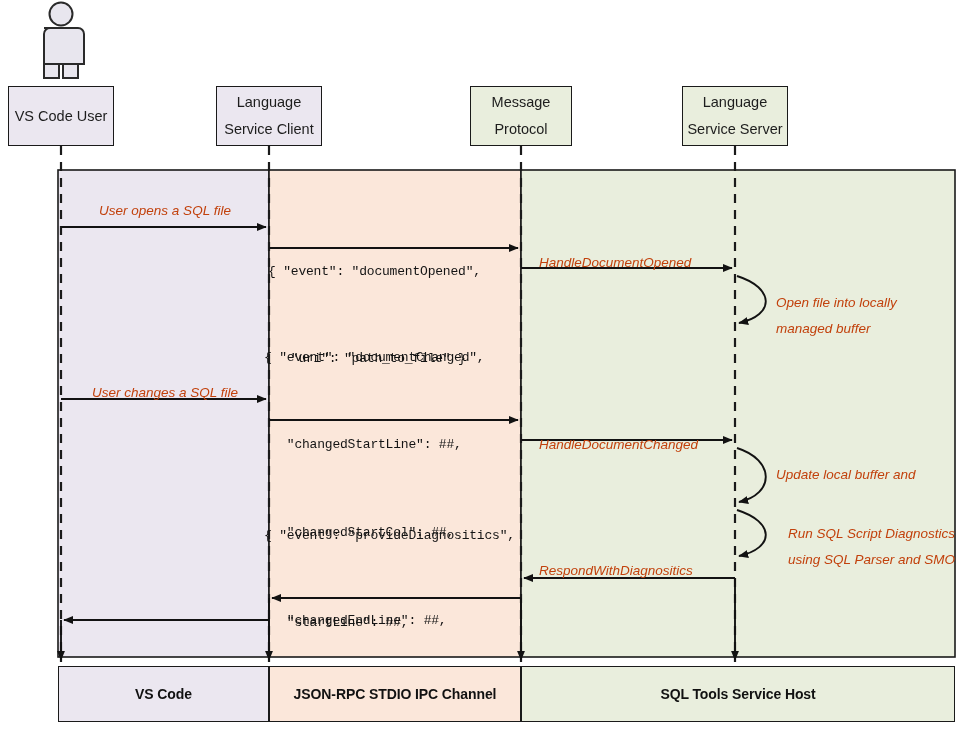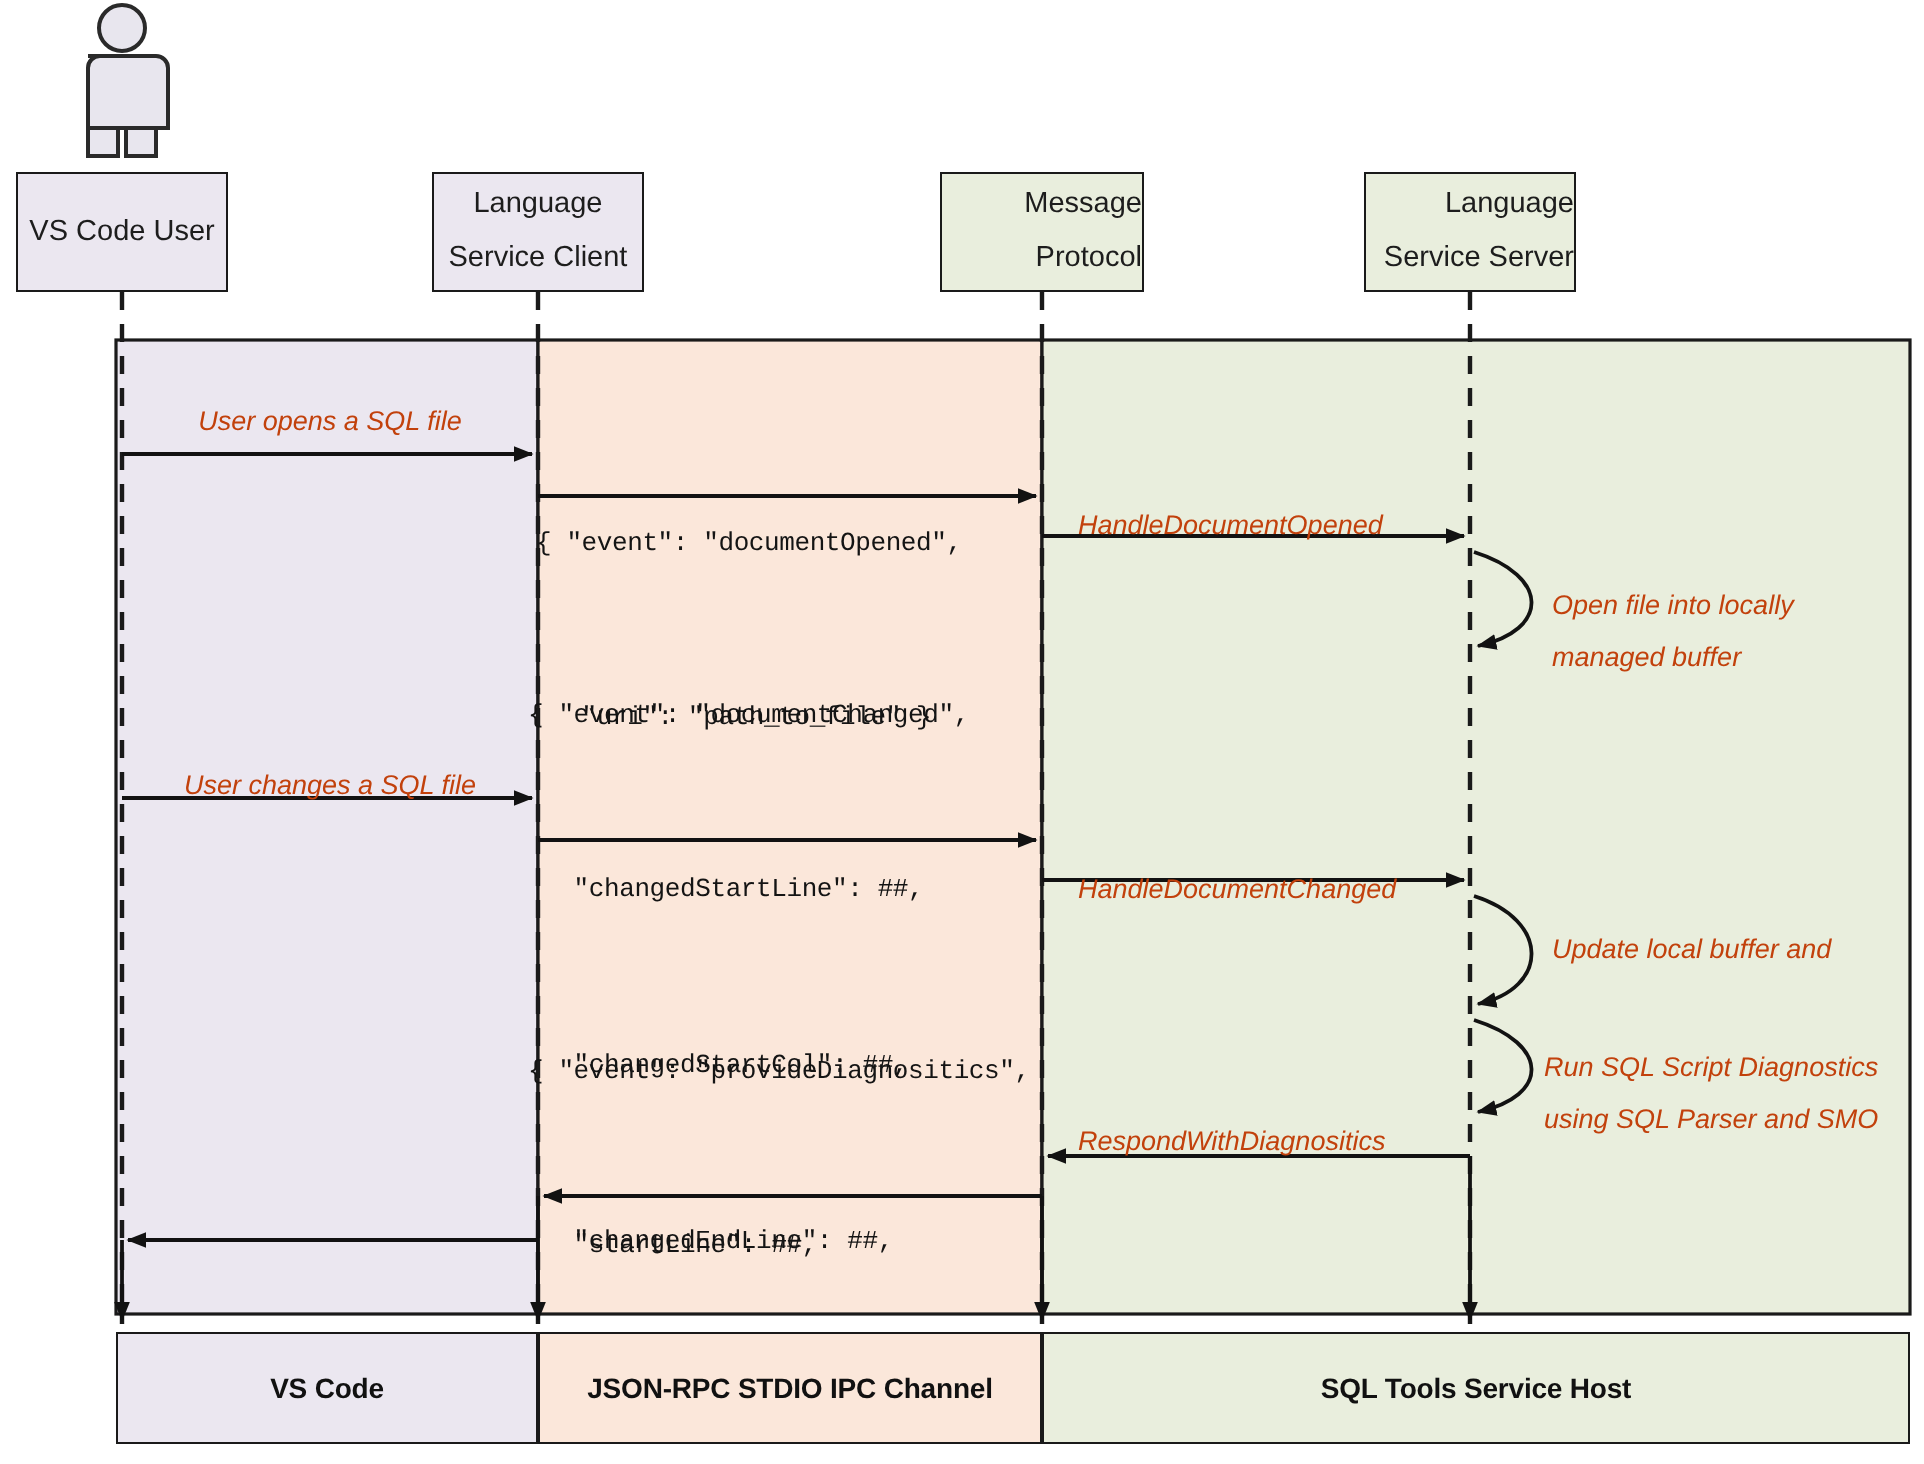--- a/index.html
+++ b/index.html
@@ -5,21 +5,21 @@
   html,body{margin:0;padding:0;background:#ffffff;}
   body{font-family:"Liberation Sans", sans-serif;}
   #stage{position:relative;width:962px;height:732px;overflow:hidden;background:#fff;}
   #svg-layer{position:absolute;left:0;top:0;width:962px;height:732px;}
 
   .hdr-box{position:absolute;box-sizing:border-box;border:1.6px solid #1a1a1a;
     display:flex;flex-direction:column;align-items:center;justify-content:center;
     font-size:14.5px;color:#1d1d1d;line-height:1.85;text-align:center;}
   .hdr-box .ln{display:block;white-space:nowrap;}
   .fill-lav{background:#ebe7f0;}
-  .fill-grn{background:#e9eedd;align-items:flex-end;}
+  .fill-grn{background:#e9eedd;}
 
   .foot-box{position:absolute;box-sizing:border-box;border:1.6px solid #1a1a1a;
     display:flex;align-items:center;justify-content:center;
     font-size:14px;font-weight:bold;color:#111;letter-spacing:-0.1px;white-space:nowrap;}
   .foot-peach{background:#fbe7da;}
 
   .lbl{position:absolute;font-style:italic;font-size:13.5px;color:#c2410c;
     line-height:1.95;text-align:center;white-space:nowrap;}
   .lbl.left{text-align:left;}
 
@@ -120,21 +120,21 @@
 
   <div class="lbl left" style="left:776px;top:290px;">
     <span>Open file into locally</span><br>
     <span>managed buffer</span>
   </div>
 
   <div class="lbl left" style="left:776px;top:462px;">
     <span>Update local buffer and</span><br>
   </div>
 
-  <div class="lbl left" style="left:772px;top:521px;">
+  <div class="lbl left" style="left:788px;top:521px;">
     <span>Run SQL Script Diagnostics</span><br>
     <span>using SQL Parser and SMO</span>
   </div>
 
   <div class="code" style="left:268px;top:198px;">
     <span class="cl">{ "event": "documentOpened",</span>
     <span class="cl">   "uri": "path_to_file" }</span>
   </div>
 
   <div class="code" style="left:264px;top:284px;">

